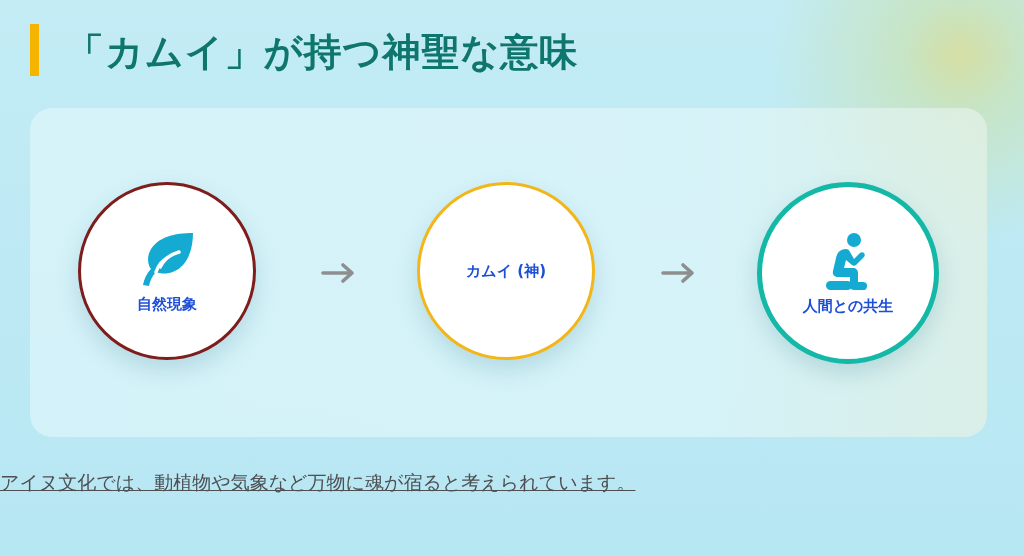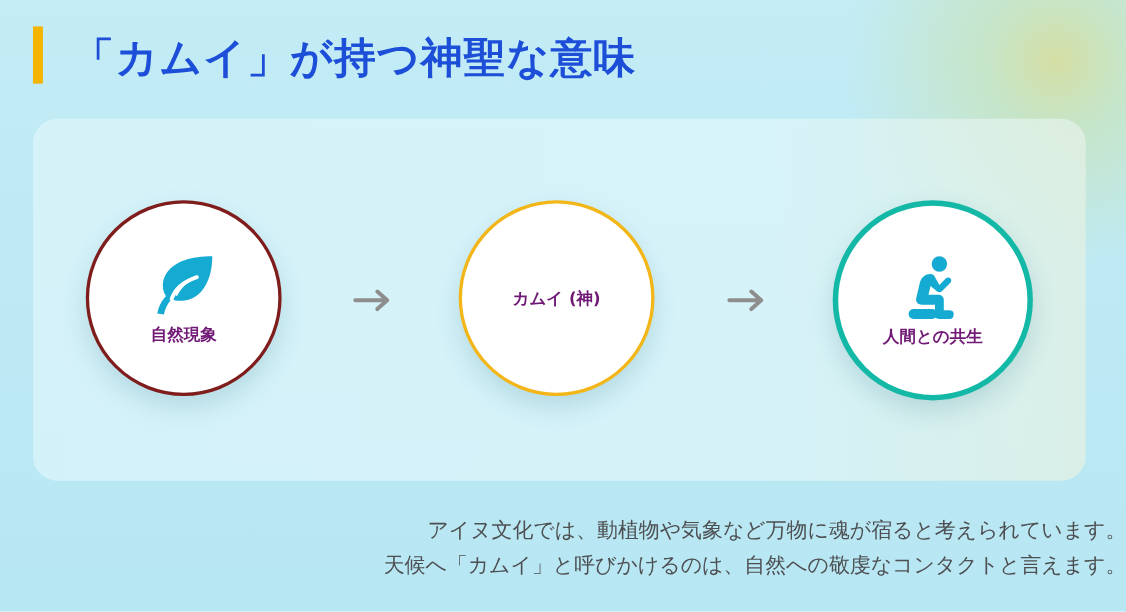--- a/index.html
+++ b/index.html
@@ -24,21 +24,21 @@
     height: 52px;
     background: #f5b400;
   }
   .title {
     position: absolute;
     left: 66px;
     top: 26px;
     margin: 0;
     font-size: 38px;
     font-weight: bold;
-    color: #1d4ed8;
+    color: #0f766e;
     letter-spacing: 1px;
     line-height: 52px;
     white-space: nowrap;
   }
   .panel {
     position: absolute;
     left: 30px;
     top: 108px;
     width: 957px;
     height: 329px;
@@ -62,41 +62,42 @@
   .node.n3 { left: 757px; top: 182px; border: 5px solid #14b8a6; }
   .node-icon {
     width: 64px;
     height: 60px;
     display: block;
     margin-bottom: 6px;
   }
   .node-label {
     font-size: 15px;
     font-weight: bold;
-    color: #701a75;
+    color: #1d4ed8;
     white-space: nowrap;
   }
   .node.n2 .node-label { font-size: 15px; }
   .arrow {
     position: absolute;
     top: 262px;
     width: 36px;
     height: 22px;
   }
   .arrow.a1 { left: 321px; }
   .arrow.a2 { left: 661px; }
   .desc {
     position: absolute;
     left: 0;
     top: 466px;
     width: 1024px;
-    text-align: right;
+    text-align: left;
     color: #4d4f52;
     font-size: 19px;
     line-height: 32px;
+    text-decoration: underline;
   }
   .desc p { margin: 0; }
 </style>
 </head>
 <body>
 
 <div class="title-bar"></div>
 <h1 class="title">「カムイ」が持つ神聖な意味</h1>
 
 <div class="panel"></div>
@@ -125,14 +126,13 @@
   <svg class="node-icon" viewBox="0 0 64 60">
     <circle cx="38" cy="9" r="7" fill="#14aad2"></circle>
     <path d="M30 18 C24 18 21 22 20 27 L17 40 C16 44 19 46 22 46 L34 46 L34 56 C34 58 36 59 38 59 L48 59 C50 59 51 57 51 55 L51 54 C51 52 49 51 47 51 L42 51 L42 42 C42 39 40 37 37 37 L28 37 L30 29 L36 34 C37 35 39 35 40 34 L48 26 C49 25 49 23 48 22 C47 21 45 21 44 22 L38 28 L34 21 C33 19 32 18 30 18 Z" fill="#14aad2"></path>
     <rect x="10" y="50" width="26" height="9" rx="4.5" fill="#14aad2"></rect>
   </svg>
   <span class="node-label">人間との共生</span>
 </div>
 
 <div class="desc">
   <p>アイヌ文化では、動植物や気象など万物に魂が宿ると考えられています。</p>
-  <p>天候へ「カムイ」と呼びかけるのは、自然への敬虔なコンタクトと言えます。</p>
 </div>
 
 </body></html>

